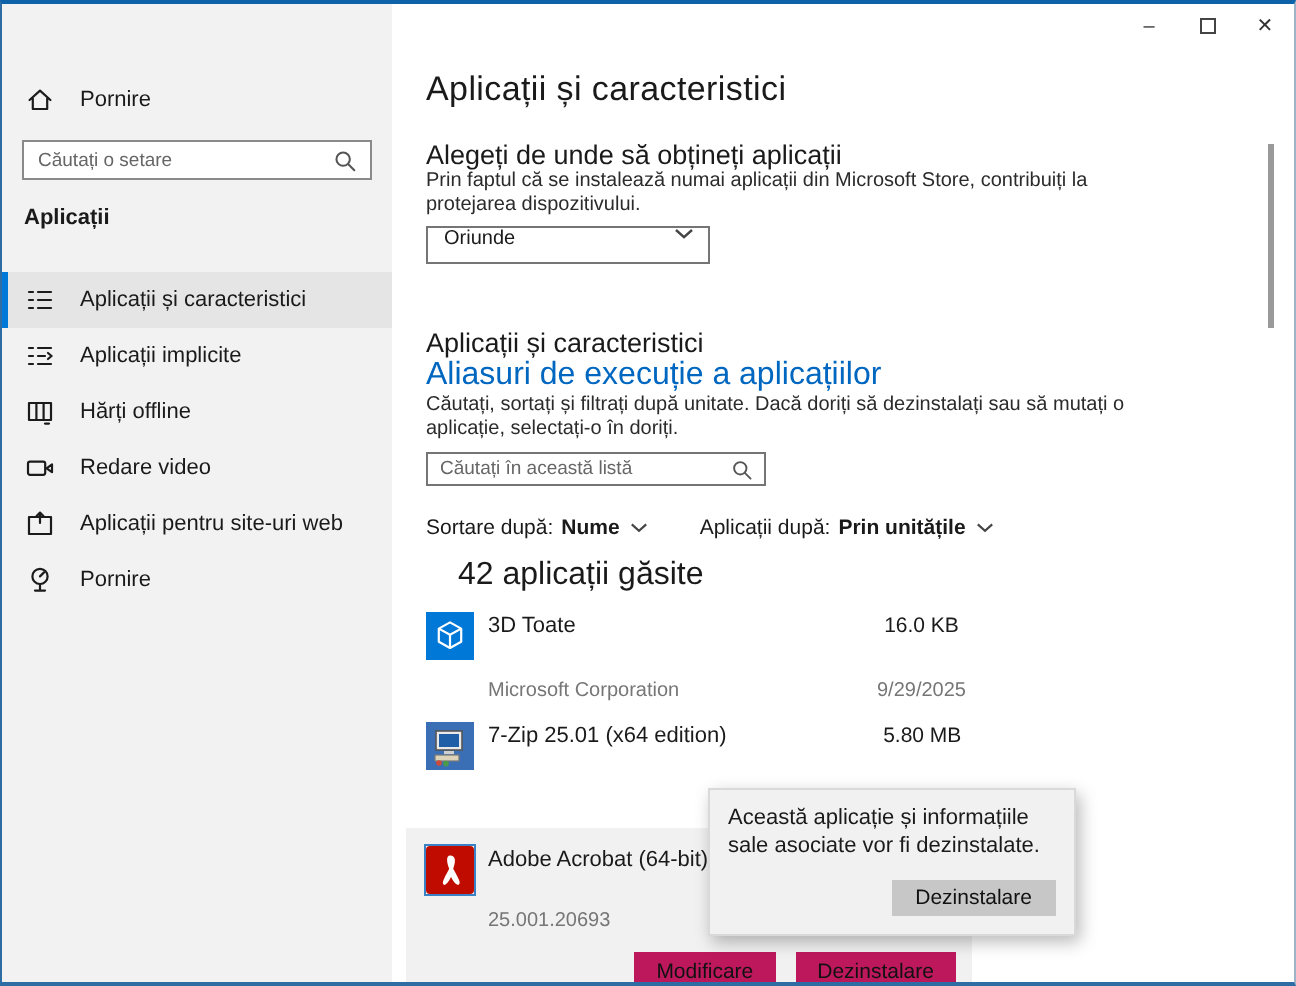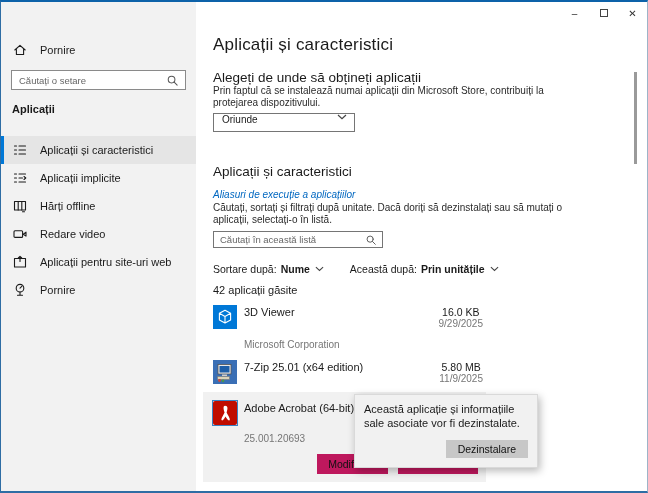--- a/index.html
+++ b/index.html
@@ -35,43 +35,43 @@
   .nav-icon{width:14px;height:14px;flex:0 0 14px;}
   .nav-icon svg{display:block;}
   
   .page-title{font-size:17px;font-weight:300;letter-spacing:.2px;}
   .h2{font-size:13.5px;font-weight:400;margin-top:15px;}
   .h2.second{margin-top:32px;}
   .para{font-size:10px;line-height:11.5px;margin-top:0;width:348px;color:#2b2b2b;}
   .dropdown{margin-top:5px;width:142px;height:19px;border:1px solid #757575;display:flex;align-items:flex-start;background:#fff;}
   .dropdown .dd-val{font-size:10px;padding-left:8px;}
   .dropdown .chev{margin-left:auto;margin-right:7px;}
-  .alias-link{display:inline-block;margin-top:10px;font-size:10px;color:#0067c0;text-decoration:none;font-style:italic;}
+  .alias-link{display:inline-block;font-size:16px;color:#0067c0;text-decoration:none;}
   .list-search{margin-top:6px;width:170px;height:17px;border:1px solid #757575;display:flex;align-items:center;background:#fff;}
   .list-search input{flex:1;border:none;outline:none;background:transparent;font-size:9.5px;padding:0 0 0 6px;font-family:inherit;color:#333;}
   .list-search input::placeholder{color:#666;}
   .list-search svg{margin-right:5px;}
   .sortrow{margin-top:15px;display:flex;align-items:center;font-size:10.5px;}
   .sortrow .lab{color:#1a1a1a;}
   .sortrow .val{font-weight:bold;margin-left:4px;}
   .sortrow .chev{margin-left:5px;}
   .sortrow .gap{width:26px;}
-  .count{margin-top:9px;font-size:11px;}
+  .count{margin-top:9px;font-size:16px;margin-left:16px;}
   .chev path{stroke:#454545;stroke-width:1.2;fill:none;}
   
   .applist{margin-top:4px;width:270px;}
   .app-row{display:flex;align-items:flex-start;padding:5px 0;}
   .tile{width:24px;height:24px;flex:0 0 24px;position:relative;overflow:hidden;}
   .tile svg{display:block;}
   .row-main{flex:1;padding-left:7px;padding-top:1px;}
   .app-name{font-size:11px;}
   .app-sub{font-size:10px;color:#767676;margin-top:21px;}
   .row-right{text-align:center;padding-top:1px;}
   .app-size{font-size:10.5px;}
-  .app-date{font-size:10px;color:#767676;margin-top:0;}
+  .app-date{font-size:10px;color:#767676;margin-top:21px;}
   .sel-panel{margin-left:-10px;margin-top:3px;margin-bottom:2px;width:283px;background:#f1f1f1;padding:9px 8px 8px 10px;}
   .sel-head{display:flex;align-items:flex-start;}
   .sel-version{font-size:10px;color:#767676;margin:8px 0 0 31px;}
   .btn-row{margin-top:10px;display:flex;justify-content:flex-end;gap:10px;}
   .gray-btn{background:#be185d;border:none;font-size:10.5px;font-family:inherit;color:#111;padding:4px 11px;cursor:default;}
   
   .popup{position:absolute;left:353px;top:392px;width:184px;background:#f1f1f1;border:1px solid #d9d9d9;box-shadow:2px 3px 8px rgba(0,0,0,.28);z-index:20;padding:7px 9px 9px 9px;}
   .popup-msg{font-size:11px;line-height:14px;color:#1a1a1a;}
   .popup-btnrow{margin-top:9px;text-align:right;}
   .popup .gray-btn{background:#c7c7c7;padding:3px 12px;}
@@ -185,57 +185,57 @@
 
       <div class="dropdown">
         <span class="dd-val">Oriunde</span>
         <svg class="chev" width="10" height="6" viewBox="0 0 10 6">
             <path d="M1 1l4 3.6L9 1"></path>
           </svg>
       </div>
 
       <div class="h2 second">Aplicații și caracteristici</div>
       <a class="alias-link" href="#">Aliasuri de execuție a aplicațiilor</a>
-      <div class="para" style="width:352px">Căutați, sortați și filtrați după unitate. Dacă doriți să dezinstalați sau să mutați o aplicații, selectați-o în listă.</div>
+      <div class="para" style="width:352px">Căutați, sortați și filtrați după unitate. Dacă doriți să dezinstalați sau să mutați o aplicație, selectați-o în doriți.</div>
 
       <div class="list-search">
         <input type="text" placeholder="Căutați în această listă" style="">
         <svg width="12" height="12" viewBox="0 0 14 14">
             <circle class="icon-stroke" cx="6" cy="6" r="3.6" style="stroke:#555"></circle>
             <line class="icon-stroke" x1="8.8" y1="8.8" x2="12" y2="12" style="stroke:#555"></line>
           </svg>
       </div>
 
       <div class="sortrow">
         <span class="lab">Sortare după:</span>
         <span class="val">Nume</span>
         <svg class="chev" width="9" height="6" viewBox="0 0 10 6">
             <path d="M1 1l4 3.6L9 1"></path>
           </svg>
         <span class="gap"></span>
-        <span class="lab">Această după:</span>
+        <span class="lab">Aplicații după:</span>
         <span class="val">Prin unitățile</span>
         <svg class="chev" width="9" height="6" viewBox="0 0 10 6">
             <path d="M1 1l4 3.6L9 1"></path>
           </svg>
       </div>
 
       <div class="count">42 aplicații găsite</div>
 
       <div class="applist">
 
         <div class="app-row">
           <span class="tile">
             <svg width="24" height="24" viewBox="0 0 24 24">
                 <rect width="24" height="24" fill="#0078d7"></rect>
                 <path d="M12 5.2l5.6 3.1v6.6L12 18l-5.6-3.1V8.3z M6.4 8.3 12 11.4l5.6-3.1 M12 11.4V18" fill="none" stroke="#fff" stroke-width="1.1" stroke-linejoin="round"></path>
               </svg>
           </span>
           <span class="row-main">
-            <div class="app-name">3D Viewer</div>
+            <div class="app-name">3D Toate</div>
             <div class="app-sub">Microsoft Corporation</div>
           </span>
           <span class="row-right">
             <div class="app-size">16.0 KB</div>
             <div class="app-date">9/29/2025</div>
           </span>
         </div>
 
         <div class="app-row">
           <span class="tile">

